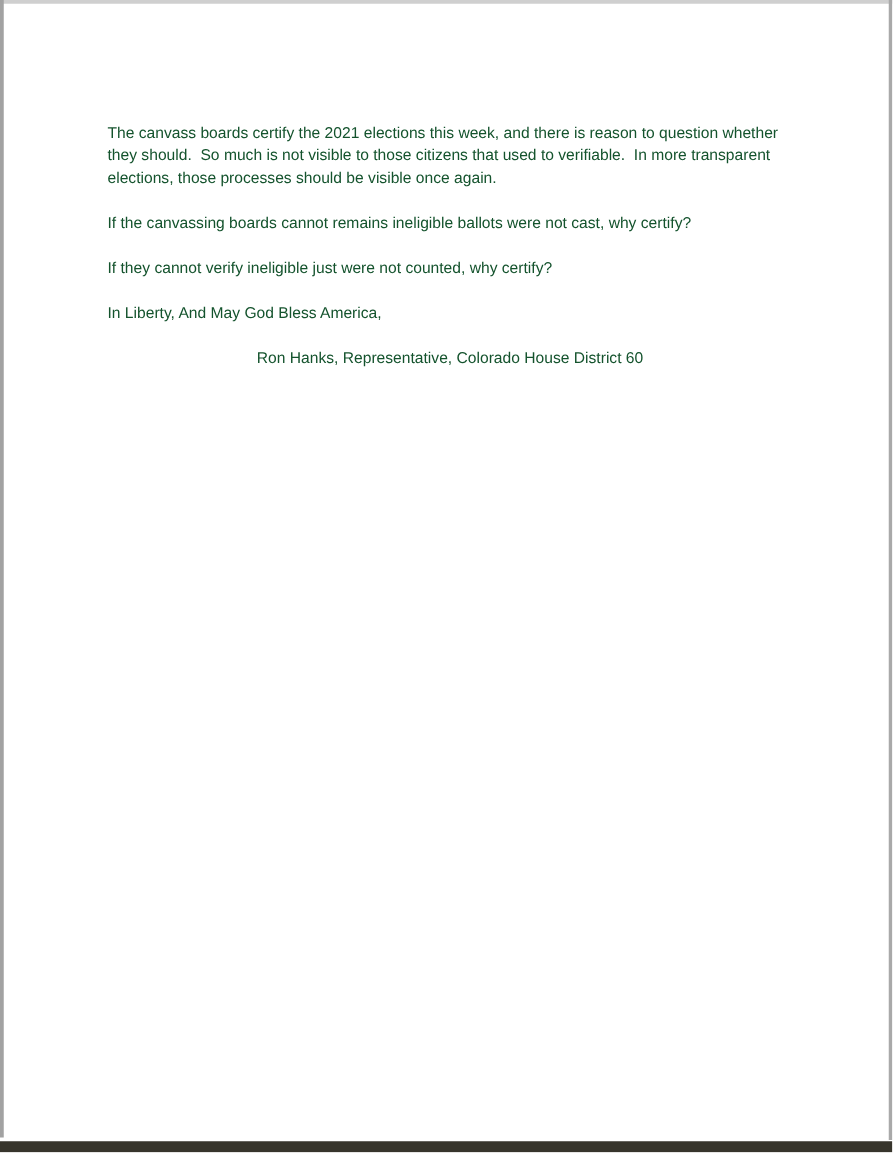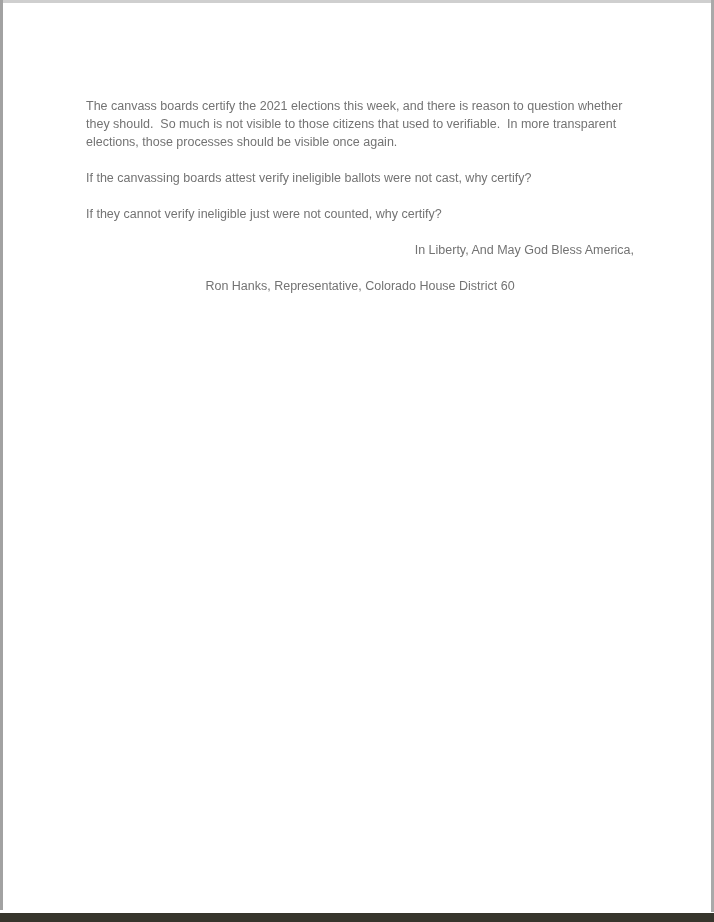--- a/index.html
+++ b/index.html
@@ -7,21 +7,21 @@
     padding: 0;
     background: #ffffff;
   }
   .page {
     position: relative;
     width: 714px;
     height: 922px;
     background: #ffffff;
     overflow: hidden;
     font-family: "Liberation Sans", sans-serif;
-    color: #737373;
+    color: #14532d;
     box-sizing: border-box;
   }
   .border-top {
     position: absolute;
     top: 0; left: 0; right: 0;
     height: 3px;
     background: #cfcfcf;
   }
   .border-left {
     position: absolute;
@@ -47,41 +47,41 @@
     left: 86px;
     width: 548px;
     font-size: 12.5px;
     line-height: 18px;
   }
   .content p {
     margin: 0 0 18px 0;
     white-space: pre-wrap;
   }
   .closing-salutation {
-    text-align: right;
+    text-align: left;
     margin-top: 17px !important;
   }
   .signature-line {
     text-align: center;
   }
 </style>
 </head>
 <body>
 
 <div class="page">
 
   <div class="border-top"></div>
   <div class="border-left"></div>
   <div class="border-right"></div>
 
   <div class="content">
     <p>The canvass boards certify the 2021 elections this week, and there is reason to question whether they should.  So much is not visible to those citizens that used to verifiable.  In more transparent elections, those processes should be visible once again.</p>
 
 
-    <p>If the canvassing boards attest verify ineligible ballots were not cast, why certify?</p>
+    <p>If the canvassing boards cannot remains ineligible ballots were not cast, why certify?</p>
 
     <p>If they cannot verify ineligible just were not counted, why certify?</p>
 
 
 
     <p class="closing-salutation">In Liberty, And May God Bless America,</p>
 
     <p class="signature-line">Ron Hanks, Representative, Colorado House District 60</p>
   </div>
 

